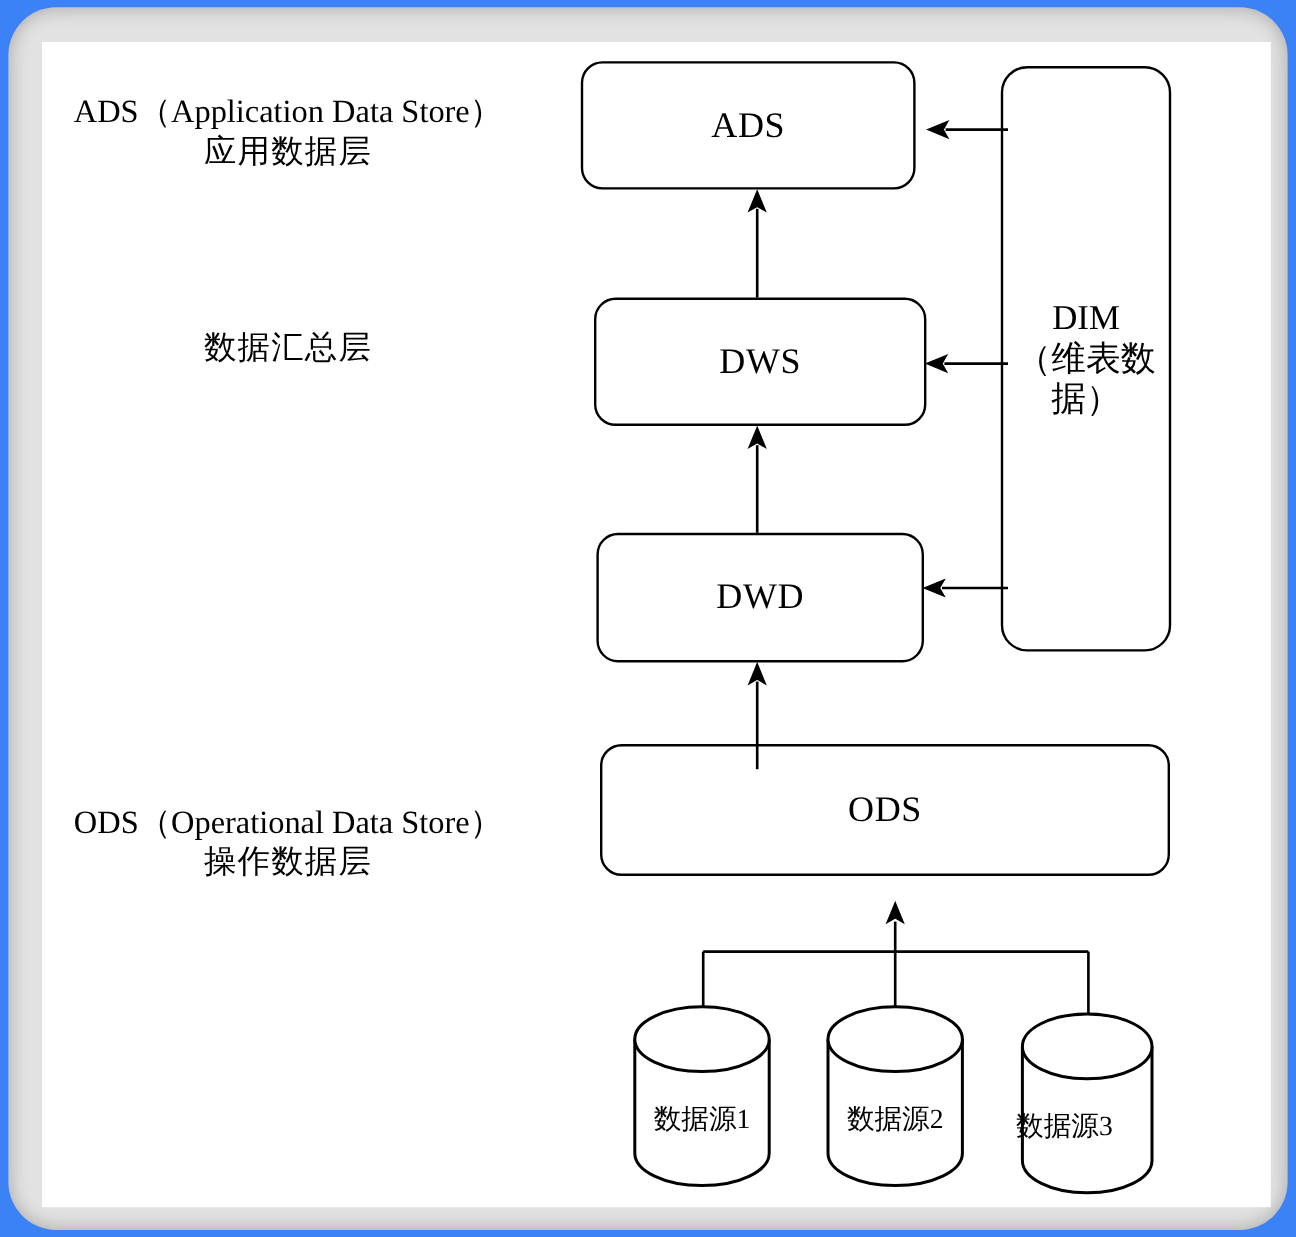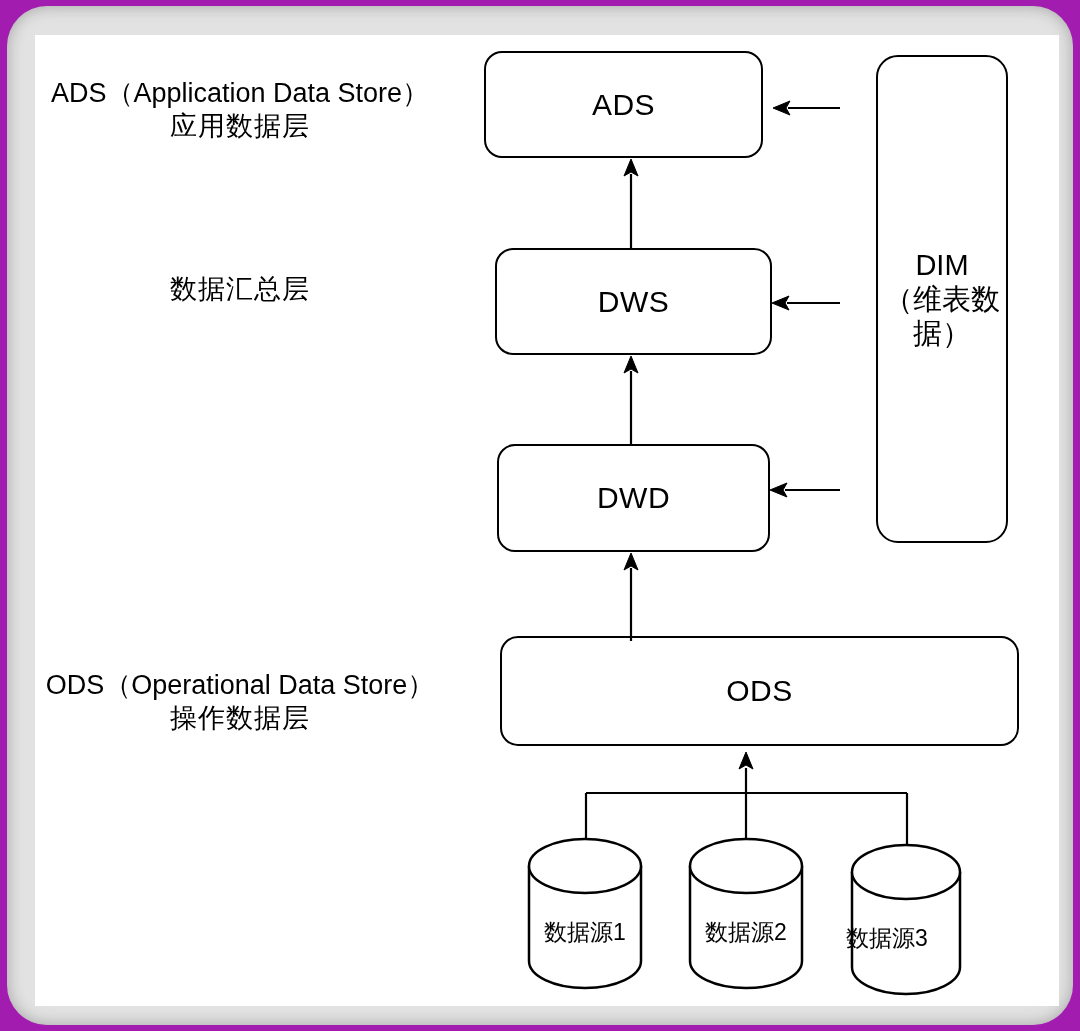--- a/index.html
+++ b/index.html
@@ -1,20 +1,20 @@
 <!DOCTYPE html>
 <html><head>
 <meta charset="utf-8">
 <style>
   * { margin:0; padding:0; box-sizing:border-box; }
   html,body { background:#000; }
   .page {
     position:relative; width:1080px; height:1031px;
-    background:#a21caf; overflow:hidden;
-    font-family:Liberation Sans, sans-serif;
+    background:#3b82f6; overflow:hidden;
+    font-family:Liberation Serif, serif;
     color:#000;
   }
   .card {
     position:absolute; left:7px; top:6px; width:1066px; height:1019px;
     border-radius:40px; background:#e2e2e2;
     box-shadow: inset 0 0 16px rgba(0,0,0,0.28);
   }
   .canvas {
     position:absolute; left:28px; top:29px; width:1024px; height:971px;
     background:#fff;
@@ -74,25 +74,25 @@
 
     <div class="node" style="left:484px;top:51px;width:279px;height:107px">
       <span class="node-label">ADS</span>
     </div>
     <div class="node" style="left:495px;top:248px;width:277px;height:107px">
       <span class="node-label">DWS</span>
     </div>
     <div class="node" style="left:497px;top:444px;width:273px;height:108px">
       <span class="node-label">DWD</span>
     </div>
-    <div class="node" style="left:500px;top:636px;width:519px;height:110px">
+    <div class="node" style="left:500px;top:620px;width:475px;height:110px">
       <span class="node-label">ODS</span>
     </div>
 
-    <div class="node dim-box" style="left:876px;top:55px;width:132px;height:488px">
+    <div class="node dim-box" style="left:834px;top:55px;width:142px;height:488px">
       <span class="dim-line">DIM</span>
       <span class="dim-line">（维表数</span>
       <span class="dim-line">据）</span>
     </div>
 
     <svg class="wires" width="1080" height="1031" viewBox="0 0 1080 1031">
 
       <g>
         <path class="wire" d="M631,248 L631,174"></path>
         <path class="head" d="M631,159 L624,176 L631,172 L638,176 Z"></path>

